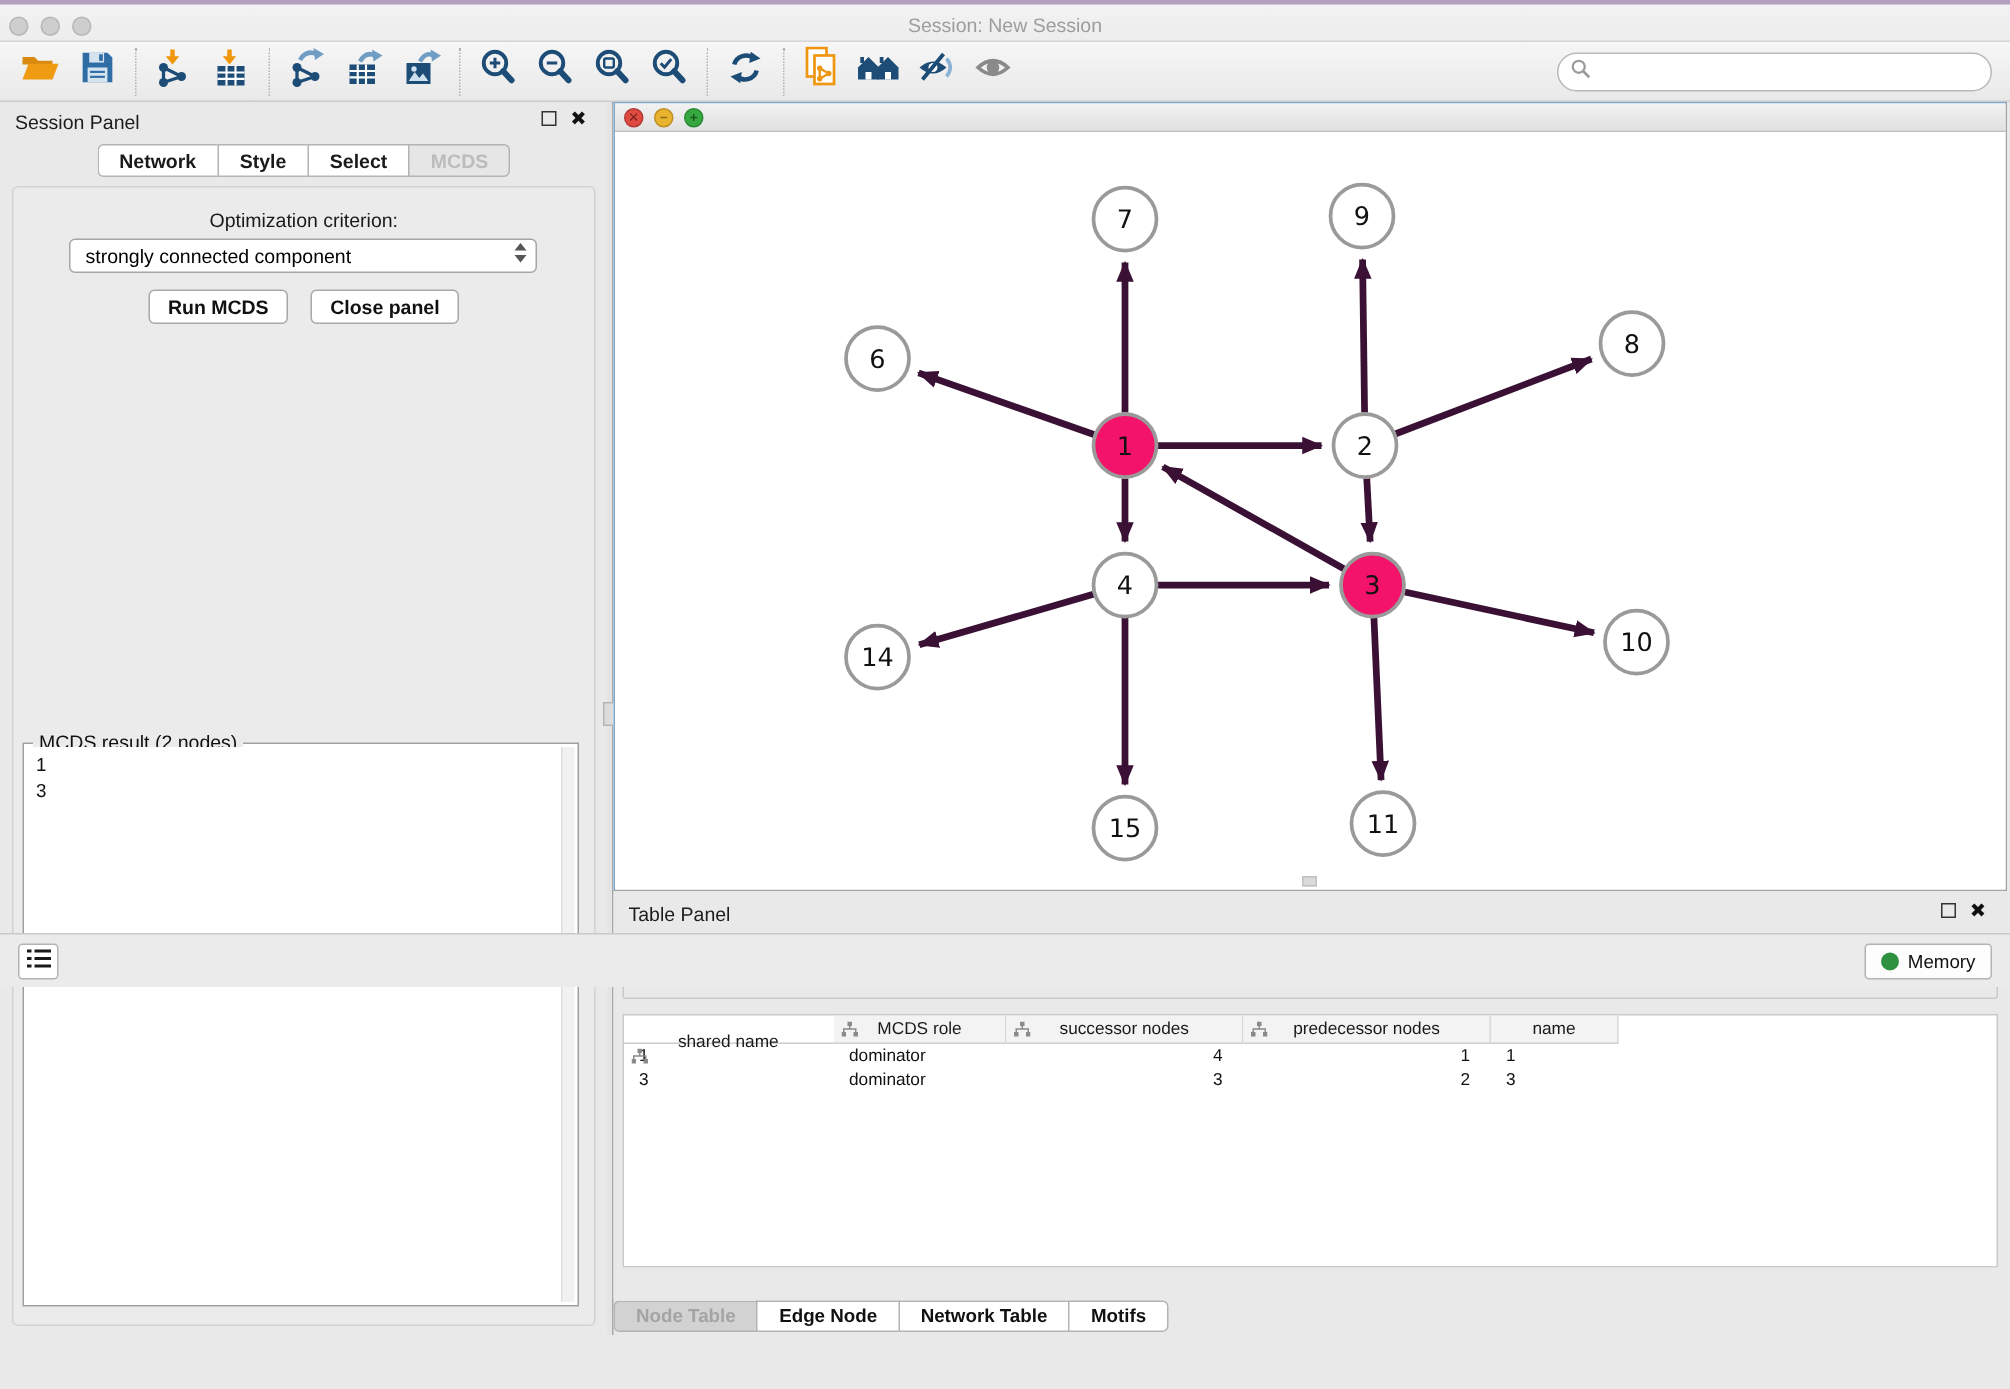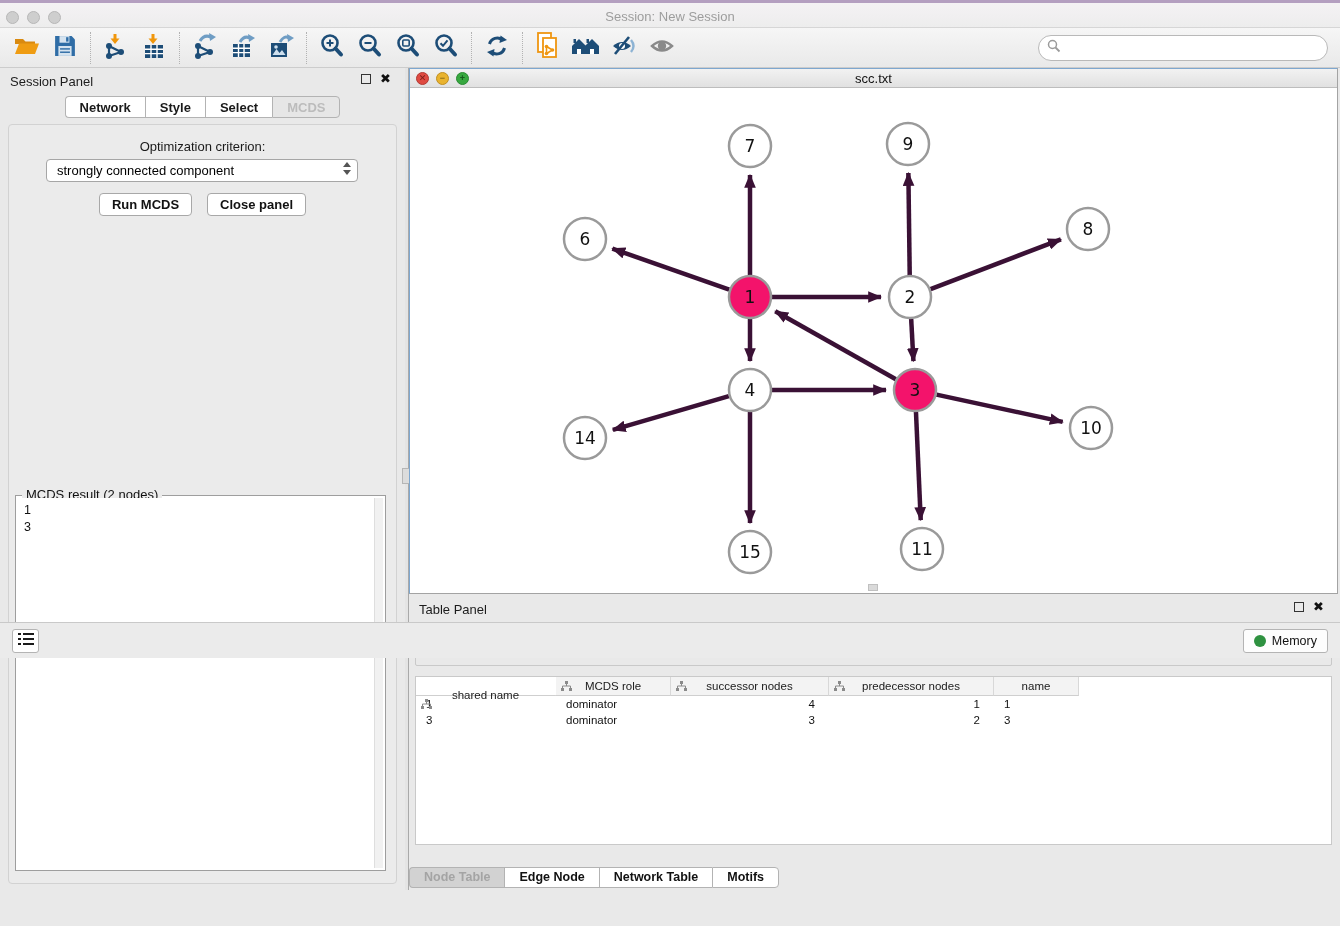--- a/index.html
+++ b/index.html
@@ -337,21 +337,20 @@
     <div class="v-grip"></div>
   </div>
 
   <div class="net-window">
     <div class="net-titlebar">
       <div class="lights">
         <div class="light red">✕</div>
         <div class="light yellow">−</div>
         <div class="light green">+</div>
       </div>
-      <div class="net-title">scc.txt</div>
     </div>
     <div class="net-canvas">
       <svg width="927" height="505" viewBox="0 0 927 505">
           <defs>
             <marker id="arr" viewBox="0 0 12 10" refX="11" refY="5" markerWidth="14" markerHeight="12" orient="auto" markerUnits="userSpaceOnUse">
               <path d="M0 0 L12 5 L0 10 z" fill="#3a1135"></path>
             </marker>
           </defs>
           <line x1="340" y1="187" x2="340" y2="87" stroke="#3a1135" stroke-width="4.5" marker-end="url(#arr)"></line>
           <line x1="319.2449403778676" y1="201.7042820722201" x2="202.35894222917454" y2="160.61708272298256" stroke="#3a1135" stroke-width="4.5" marker-end="url(#arr)"></line>

